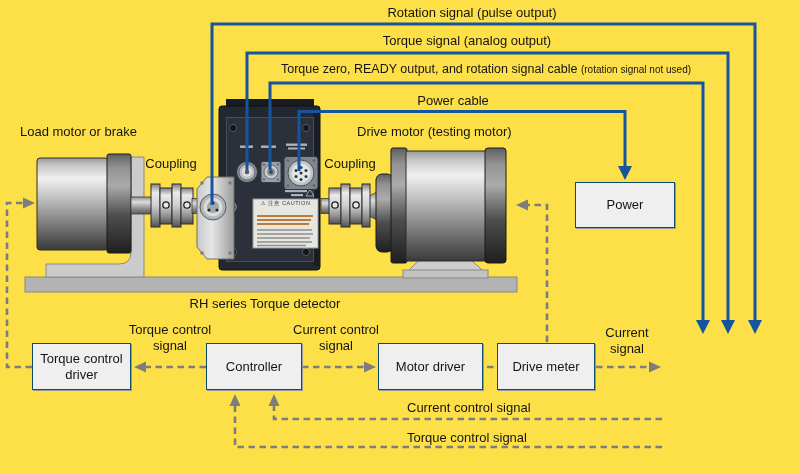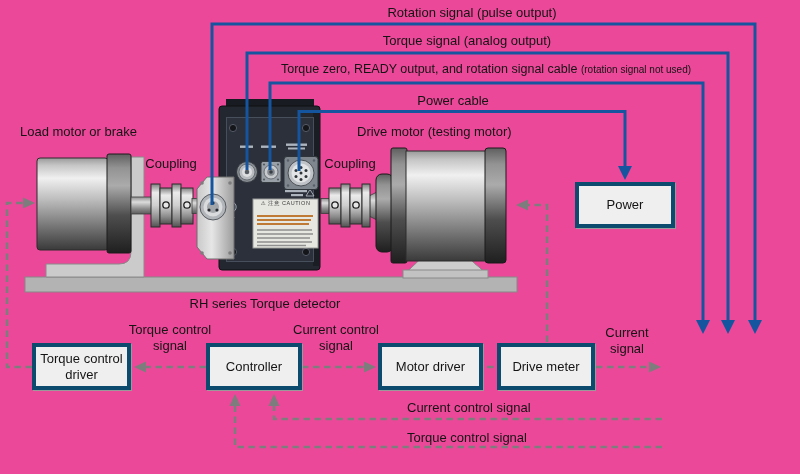--- a/index.html
+++ b/index.html
@@ -1,26 +1,26 @@
 <!DOCTYPE html>
 <html><head>
 <meta charset="utf-8">
 <style>
   html,body{margin:0;padding:0;background:#fff;}
   #stage{
-    position:relative;width:800px;height:474px;background:#ec4899;overflow:hidden;
+    position:relative;width:800px;height:474px;background:#fde047;overflow:hidden;
     font-family:"Liberation Sans","DejaVu Sans",sans-serif;color:#141414;
   }
   #machine-svg{position:absolute;left:0;top:0;z-index:1;}
   .lbl{position:absolute;z-index:2;font-size:13px;line-height:1.22;white-space:nowrap;}
   .lbl.center{transform:translateX(-50%);text-align:center;}
   .lbl.wrap{white-space:normal;}
   .lbl .small-note{font-size:10px;}
   .box{
-    position:absolute;z-index:2;background:#efefef;border:4px solid #0c4a6e;
+    position:absolute;z-index:2;background:#efefef;border:1px solid #0c4a6e;
     box-shadow:1px 1px 0 #9a9a9a;display:flex;align-items:center;justify-content:center;
     text-align:center;font-size:13px;line-height:1.22;padding:2px;box-sizing:border-box;
   }
   #caution-head{
     position:absolute;z-index:2;left:253px;top:200px;width:65px;text-align:center;
     font-size:5.5px;line-height:1.3;color:#3a3a3a;letter-spacing:.5px;white-space:nowrap;overflow:hidden;
   }
 </style>
 </head>
 <body>

